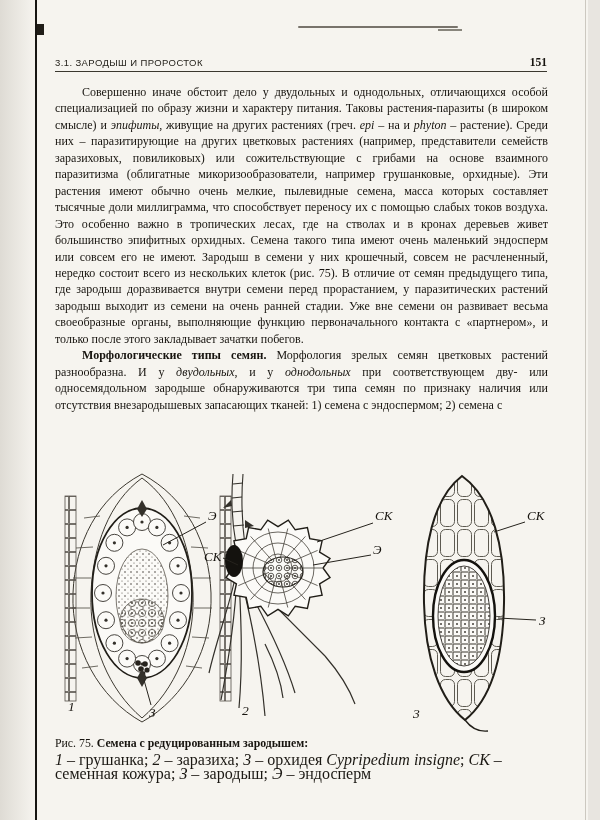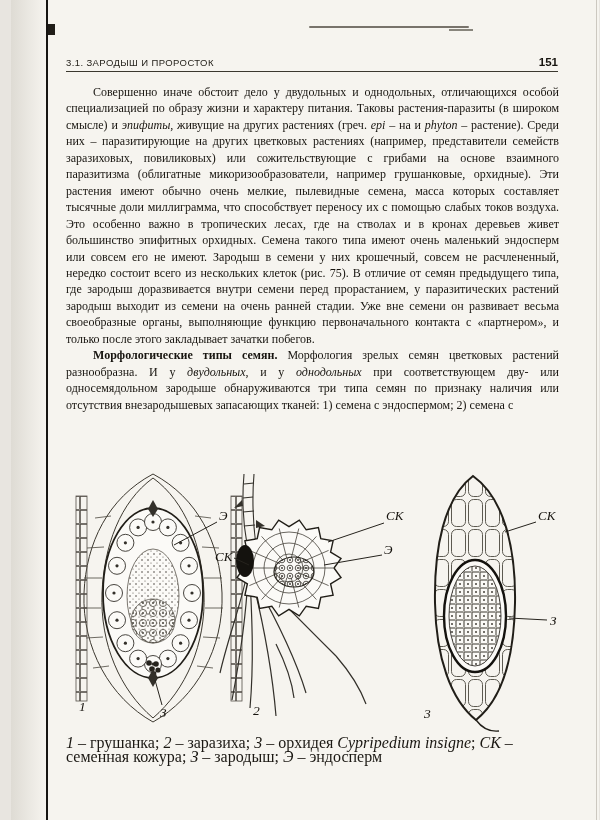--- a/index.html
+++ b/index.html
@@ -1,33 +1,33 @@
 <!DOCTYPE html>
 <html lang="ru"><head>
 <meta charset="utf-8">
 <style>
   html,body{margin:0;padding:0;background:#e8e5e0;}
   .page{
     position:relative;width:588px;height:820px;background:#f6f4ef;
-    font-family:"Liberation Serif",serif;color:#17140f;overflow:hidden;margin-left:11px;
+    font-family:"Liberation Serif",serif;color:#17140f;overflow:hidden;
   }
   .page-left-edge{position:absolute;left:0;top:0;width:35px;height:820px;
     background:linear-gradient(to right,#dedbd4,#f6f4ef);}
   .gutter{position:absolute;left:35px;top:0;width:2px;height:820px;background:#171512;}
   .streak1{position:absolute;top:26px;left:298px;width:160px;height:2px;background:#4d483f;opacity:.75;border-radius:1px;}
   .streak2{position:absolute;top:29px;left:438px;width:24px;height:2px;background:#5a554b;opacity:.7;}
   .corner-mark{position:absolute;top:24px;left:37px;width:7px;height:11px;background:#201d18;}
   .right-edge{position:absolute;right:2px;top:0;width:1px;height:820px;background:#ccc8c0;}
 
   .running-head{
     position:absolute;top:56px;left:55px;width:492px;
     display:flex;justify-content:space-between;align-items:baseline;
   }
   .rh-left{font-family:"Liberation Sans",sans-serif;font-size:9.5px;letter-spacing:.4px;color:#26231d;}
-  .rh-right{font-family:Liberation Sans, sans-serif;font-size:11.5px;font-weight:bold;color:#17140f;}
+  .rh-right{font-family:Liberation Serif, serif;font-size:11.5px;font-weight:bold;color:#17140f;}
   .rule{position:absolute;top:71px;left:55px;width:492px;height:1px;background:#3b382f;}
 
   .body-text{position:absolute;top:84px;left:55px;width:493px;}
   .body-text p{
     margin:0;font-size:12px;line-height:16.45px;text-align:justify;
     text-indent:27px;color:#17140f;
   }
 
   .figure{position:absolute;top:468px;left:55px;width:492px;height:262px;}
   .figure svg{position:absolute;top:0;overflow:visible;}
@@ -228,15 +228,18 @@
       <line x1="120" y1="54" x2="89" y2="64" stroke="#26231d" stroke-width="1"></line>
       <text class="lbl" x="122" y="52">СК</text>
       <line x1="131" y1="152" x2="93" y2="150" stroke="#26231d" stroke-width="1"></line>
       <text class="lbl" x="134" y="157">З</text>
       <text class="num" x="8" y="250">3</text>
     </svg>
 
   </figure>
 
   <figcaption class="caption">
+    <div class="cap-title">
+      <span>Рис. 75.</span><b> Семена с редуцированным зародышем:</b>
+    </div>
     <div class="cap-legend"><span style="font-style: italic;">1</span><span> – грушанка; </span><span style="font-style: italic;">2</span><span> – заразиха; </span><span style="font-style: italic;">3</span><span> – орхидея </span><span style="font-style: italic;">Cypripedium insigne</span><span>; </span><span style="font-style: italic;">СК</span><span> – семенная кожура; </span><span style="font-style: italic;">З</span><span> – зародыш; </span><span style="font-style: italic;">Э</span><span> – эндосперм</span></div>
   </figcaption>
 </div>
 
 </body></html>

